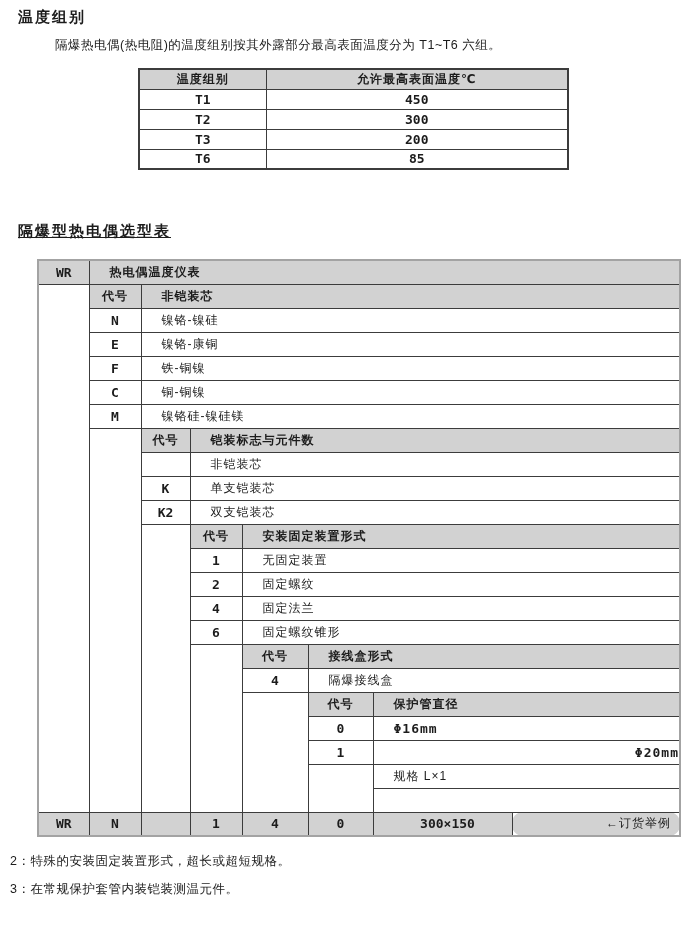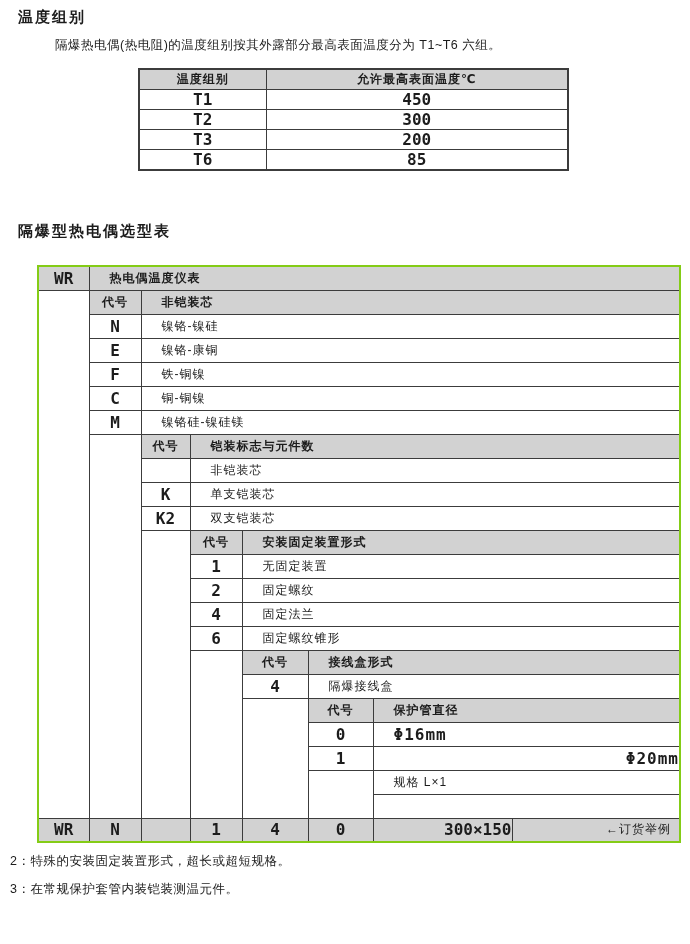--- a/index.html
+++ b/index.html
@@ -10,58 +10,58 @@
     color: #1c1c1c;
     font-family: "Liberation Sans", "DejaVu Sans", sans-serif;
     position: relative;
   }
   .section-heading {
     position: absolute; left: 18px;
     font-size: 15px; font-weight: bold;
     letter-spacing: 2px;
   }
   #heading-temp { top: 8px; }
-  #heading-sel  { top: 222px; }
+  #heading-sel  { top: 222px; text-decoration: underline; }
   #intro-text {
     position: absolute; left: 55px; top: 37px;
     font-size: 12.5px; letter-spacing: 0.5px;
   }
   table { border-collapse: collapse; table-layout: fixed; }
   td {
     border: 1px solid #3c3c3c;
     font-size: 12px;
     padding: 0;
     overflow: hidden;
     white-space: nowrap;
     vertical-align: middle;
   }
   .gray { background: #d2d2d2; }
   .center { text-align: center; }
   .code {
     text-align: center;
     font-weight: bold;
     font-family: "DejaVu Sans Mono", "Liberation Mono", monospace;
-    font-size: 16px;
+    font-size: 13px;
   }
   .cjk-bold { font-weight: bold; letter-spacing: 1px; }
   .desc { text-align: left; padding-left: 20px; letter-spacing: 1px; }
 
   #temperature-table {
     position: absolute; left: 138px; top: 68px;
     border: 2px solid #3c3c3c;
   }
   #temperature-table td { height: 20px; }
 
   #selection-table {
-    position: absolute; left: 37px; top: 265px;
-    border: 2px solid #84cc16;
+    position: absolute; left: 37px; top: 259px;
+    border: 2px solid #a3a3a3;
   }
   #selection-table td { height: 24px; }
-  #selection-table td.example-spec { text-align: right; padding-left: 10px; }
-  #selection-table td.example-note { text-align: right; padding-right: 8px; letter-spacing: 1px; }
+  #selection-table td.example-spec { text-align: center; padding-left: 10px; }
+  #selection-table td.example-note { text-align: right; padding-right: 8px; letter-spacing: 1px; border-radius: 11px; }
 
   #notes {
     position: absolute; left: 10px; top: 853px;
     font-size: 12.5px; letter-spacing: 0.5px;
   }
   .note-line { margin-bottom: 11px; }
 </style>
 </head>
 <body>
 

